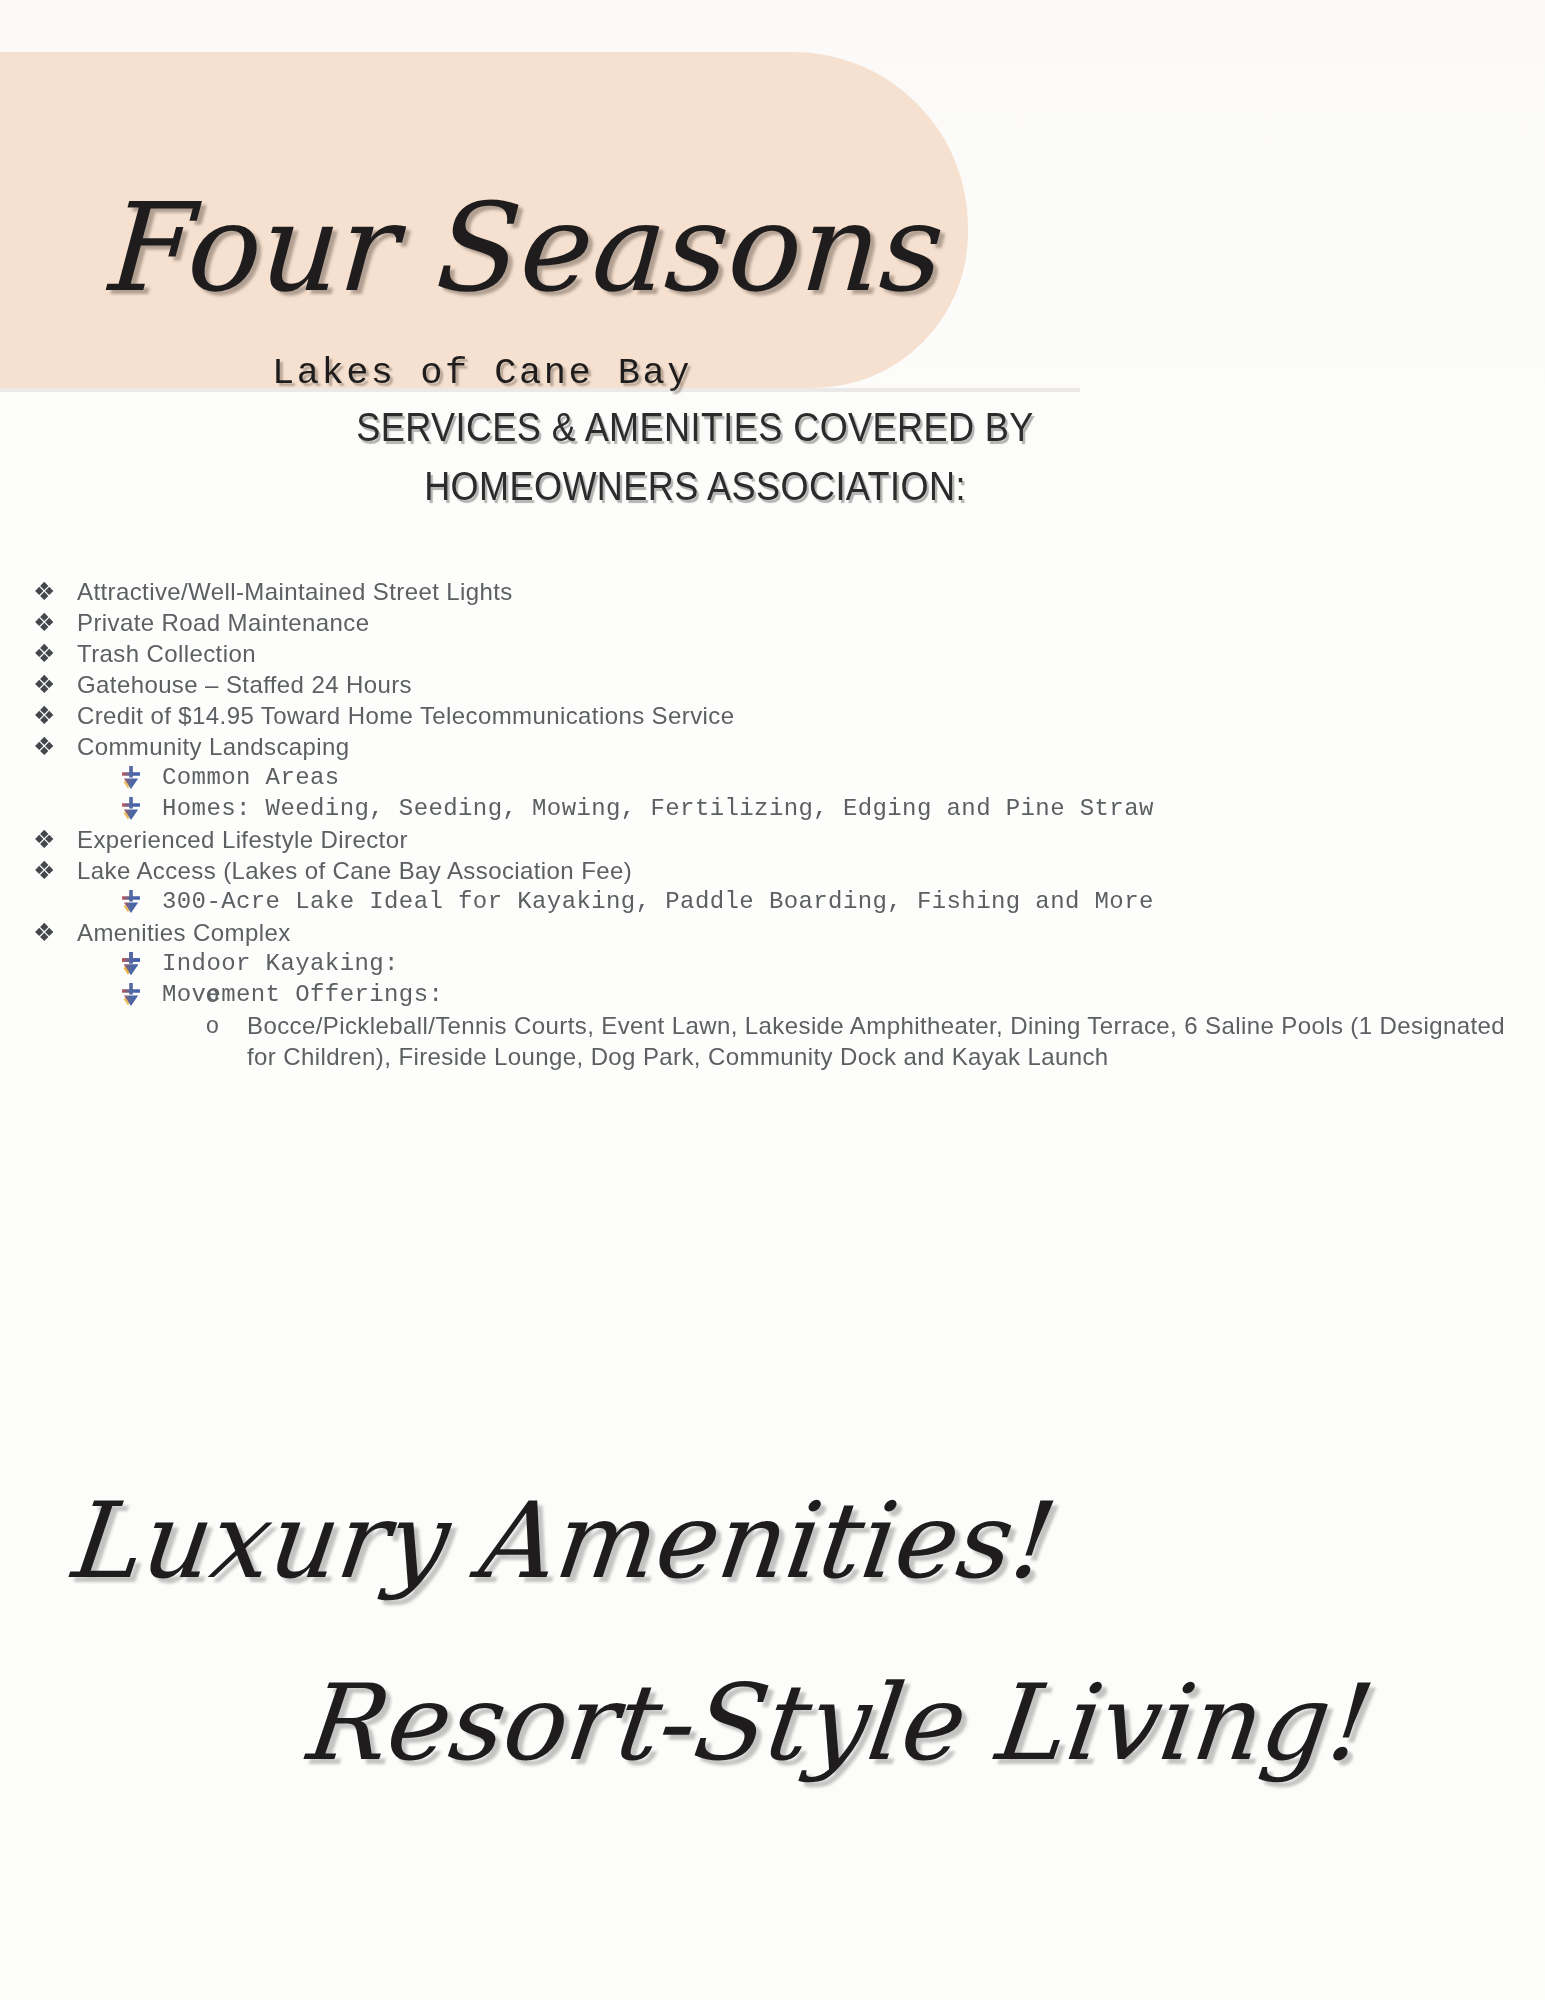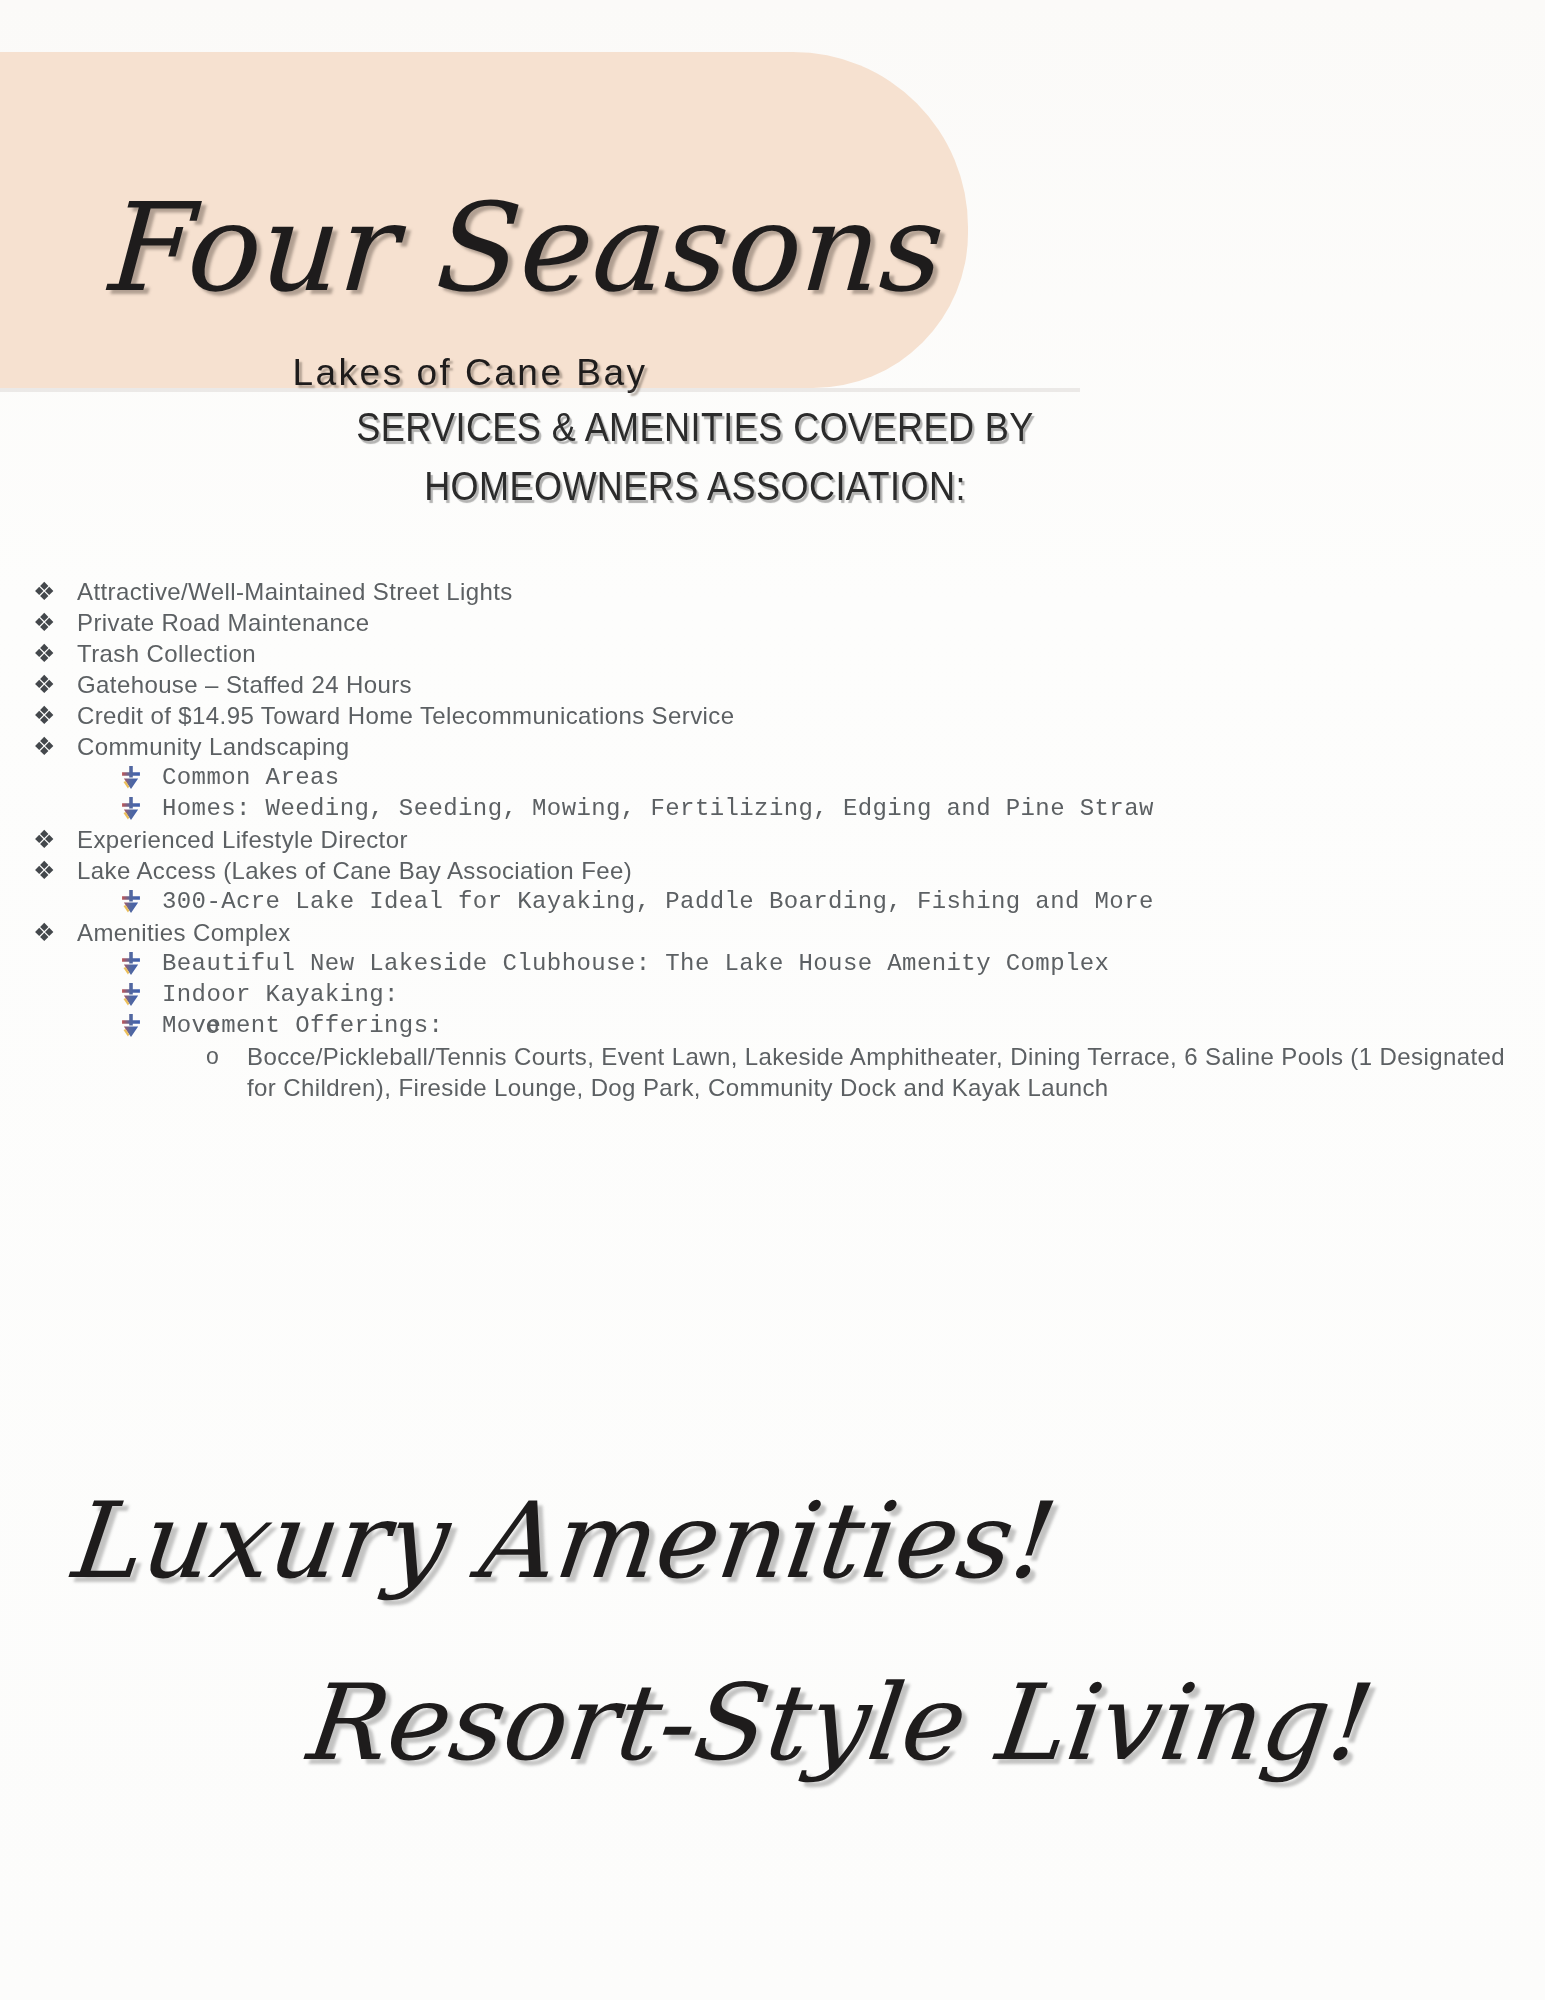--- a/index.html
+++ b/index.html
@@ -18,24 +18,25 @@
   }
   .brand-script{
     position:absolute;left:110px;top:96px;width:720px;height:210px;
     font-family:"DejaVu Serif",serif;font-style:italic;font-weight:400;
     font-size:122px;line-height:200px;white-space:nowrap;
     color:var(--ink,#1e1c1c);
     text-shadow:5px 4px 3px rgba(120,105,95,0.55);
     transform:skewX(-4deg);
   }
   .brand-sub{
-    position:absolute;left:170px;top:300px;width:600px;text-align:center;
+    position:absolute;left:182px;top:300px;width:600px;text-align:center;
     font-size:37px;letter-spacing:2.5px;font-weight:400;white-space:nowrap;
     color:var(--ink,#1d1b1b);
     text-shadow:3px 3px 2px rgba(130,115,102,0.55);
+    font-family:Liberation Mono, monospace;
   }
   .scan-line{
     position:absolute;left:0;top:388px;width:1080px;height:4px;
     background:rgba(160,150,145,0.18);
   }
   
   .page-title{
     position:absolute;left:95px;top:398px;width:1200px;text-align:center;
     font-size:40px;line-height:59px;font-weight:400;
     color:var(--title,#2b2b2b);
@@ -125,21 +126,21 @@
       <li class="lv2"><span class="marker m2">
           <svg viewBox="0 0 24 28">
             <use href="#dl-arrow"></use>
           </svg>
         </span><span class="txt">300-Acre Lake Ideal for Kayaking, Paddle Boarding, Fishing and More</span></li>
       <li class="lv1"><span class="marker m1">❖</span><span class="txt">Amenities Complex</span></li>
       <li class="lv2"><span class="marker m2">
           <svg viewBox="0 0 24 28">
             <use href="#dl-arrow"></use>
           </svg>
-        </span><span class="txt">Beautiful New Lakeside Clubhouse: The Lake House Amenity Complex</span></li>
+        </span></li>
       <li class="lv2"><span class="marker m2">
           <svg viewBox="0 0 24 28">
             <use href="#dl-arrow"></use>
           </svg>
         </span><span class="txt">Indoor Kayaking:</span></li>
       <li class="lv3"><span class="marker m3">o</span></li>
       <li class="lv2"><span class="marker m2">
           <svg viewBox="0 0 24 28">
             <use href="#dl-arrow"></use>
           </svg>

